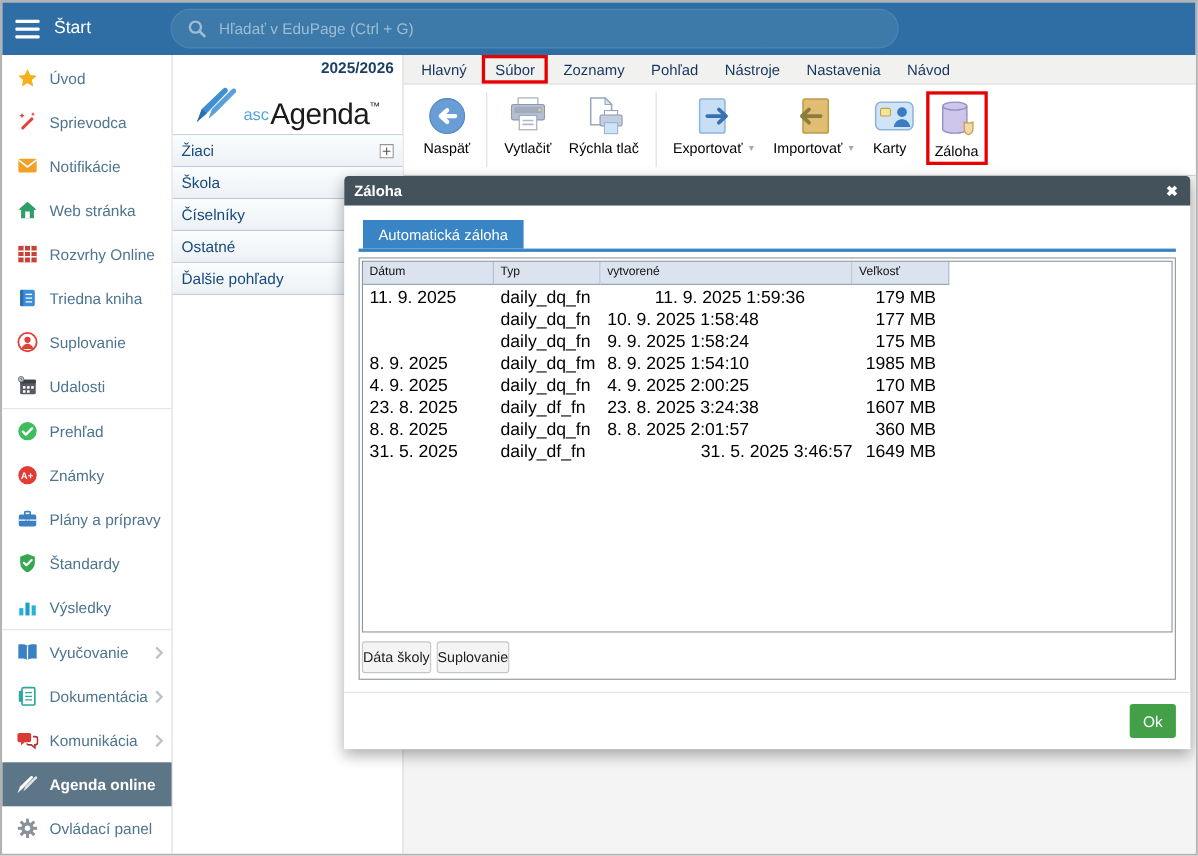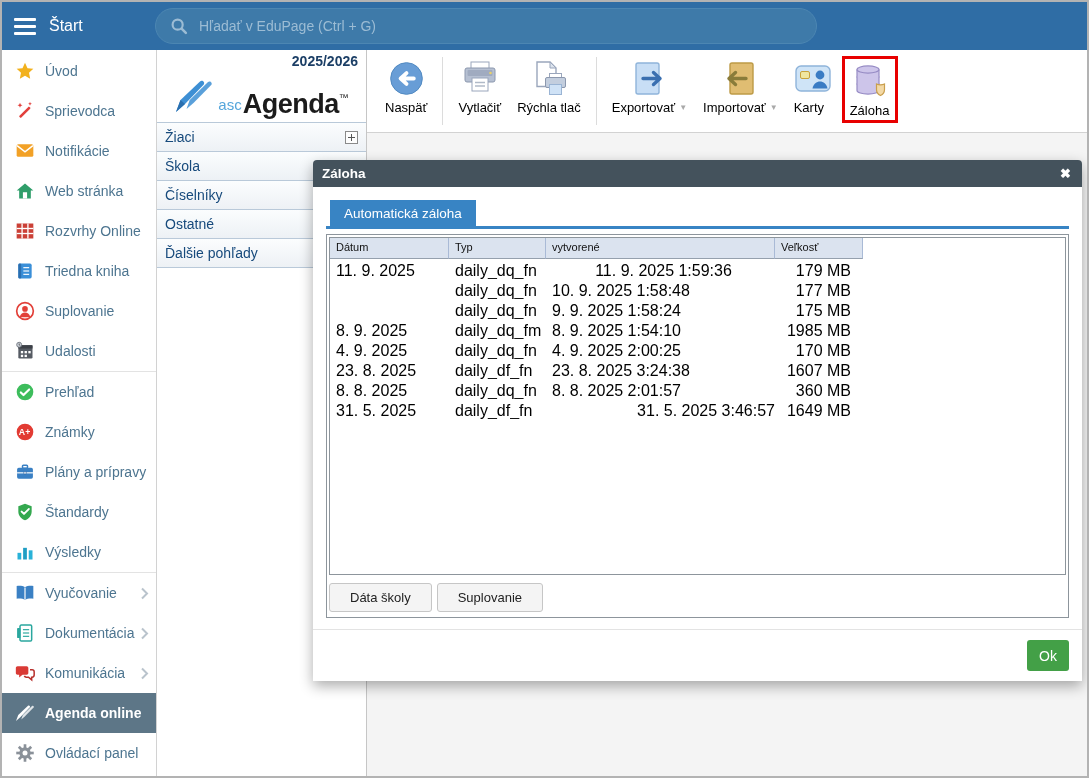--- a/index.html
+++ b/index.html
@@ -29,21 +29,21 @@
   .side-sep { height:1px; background:#e3e3e3; }
   .side-item.active { background:#5d7687; }
   .side-item.active .side-label { color:#fff; font-weight:bold; }
 
   
   .panel2 { width:210px; background:#fff; border-right:1px solid #c6c6c6; flex-shrink:0; }
   .year { text-align:right; font-weight:bold; color:#1c3f66; font-size:14px; padding:3px 8px 0 0; height:19px; }
   .logo-row { display:flex; align-items:flex-end; justify-content:center; height:47px; padding-right:4px; }
   .logo-pencil { margin-bottom:-4px; }
   .logo-asc { font-size:15px; color:#55a6db; margin:0 1px 3px 2px; }
-  .logo-agenda { font-size:27px; font-weight:bold; color:#1b1b1b; letter-spacing:-0.5px; line-height:0.85; }
+  .logo-agenda { font-size:27px; font-weight:normal; color:#1b1b1b; letter-spacing:-0.5px; line-height:0.85; }
   .logo-tm { font-size:10px; color:#1b1b1b; margin-bottom:13px; }
   .menu2 { margin-top:6px; border-top:1px solid #b9c9d9; }
   .menu2-item { height:29px; border-bottom:1px solid #b9c9d9; display:flex; align-items:center; padding:0 8px; background:linear-gradient(#fbfdfe,#edf1f5); color:#174a7c; font-size:14px; cursor:pointer; }
   .expand-box { margin-left:auto; display:flex; }
 
   
   .main { flex:1; display:flex; flex-direction:column; min-width:0; background:#f4f4f4; }
   .menubar { height:27px; background:#f1f1ef; border-bottom:1px solid #d9d9d9; display:flex; align-items:center; padding-left:4px; flex-shrink:0; }
   .menu-item { font-size:13.5px; color:#17365f; padding:0 12px; cursor:pointer; }
   .menu-item.red-box { border:3px solid #e80000; height:26px; display:flex; align-items:center; padding:0 9px; margin:0 2px; }
@@ -66,21 +66,21 @@
   .tab { background:#3884c4; color:#fff; font-size:13.5px; padding:6px 14px 5px 14px; margin-left:4px; cursor:pointer; }
   .tab-bar { height:3px; background:#3884c4; }
   .panel { border:1px solid #8d959c; margin-top:5px; padding:2px; height:384px; }
   .grid-box { border:1px solid #8d959c; height:338px; overflow:hidden; background:#fff; }
   .grid-header { display:flex; height:21px; }
   .gh-cell { background:#dbe3ef; border-right:1px solid #a9bad6; border-bottom:1px solid #95a0ad; font-size:11px; color:#111; padding:3px 0 0 6px; flex-shrink:0; cursor:pointer; }
   .grid-row { display:flex; height:20px; font-size:16px; color:#000; cursor:pointer; }
   .gr-cell { padding:3px 0 0 6px; white-space:nowrap; overflow:hidden; flex-shrink:0; }
   .gr-cell.size { text-align:right; padding:3px 12px 0 0; }
   .panel-buttons { margin-top:8px; display:flex; gap:5px; }
-  .pbtn { font-size:13px; color:#222; background:#f4f4f4; border:1px solid #c6c6c6; border-radius:3px; padding:6px 20px; cursor:pointer; font-family:"Liberation Sans", sans-serif; }
+  .pbtn { font-size:13px; color:#222; background:#f4f4f4; border:1px solid #c6c6c6; border-radius:3px; padding:6px 0; cursor:pointer; font-family:"Liberation Sans", sans-serif; }
   .modal-footer { position:absolute; left:0; right:0; bottom:0; height:52px; border-top:1px solid #e3e3e3; background:#fff; display:flex; align-items:center; justify-content:flex-end; padding-right:13px; }
   .ok-btn { background:#43a047; color:#fff; font-size:14px; border:none; border-radius:3px; width:42px; height:31px; cursor:pointer; font-family:"Liberation Sans", sans-serif; }
 </style>
 </head>
 <body>
 
 <div class="app">
 
   <div class="topbar">
     <div class="hamburger">
@@ -353,20 +353,29 @@
           <div class="menu2-item">
             <span>Ostatné</span>
           </div>
           <div class="menu2-item">
             <span>Ďalšie pohľady</span>
           </div>
         </div>
     </div>
 
     <div class="main">
+      <div class="menubar" id="menubar">
+          <div class="menu-item">Hlavný</div>
+          <div class="menu-item red-box">Súbor</div>
+          <div class="menu-item">Zoznamy</div>
+          <div class="menu-item">Pohľad</div>
+          <div class="menu-item">Nástroje</div>
+          <div class="menu-item">Nastavenia</div>
+          <div class="menu-item">Návod</div>
+        </div>
       <div class="toolbar" id="toolbar">
           <div class="tool-btn">
             <div class="tool-icon">
               <svg width="35" height="35" viewBox="0 0 36 36">
                 <circle cx="18" cy="18" r="16.3" fill="#689dd6" stroke="#5088c0"></circle>
                 <path d="M25.5 18H12m0 0l6-5.5M12 18l6 5.5" stroke="#fff" stroke-width="4" fill="none" stroke-linecap="round" stroke-linejoin="round"></path>
               </svg>
             </div>
             <div class="tool-label-row">
               <span>Naspäť</span>

